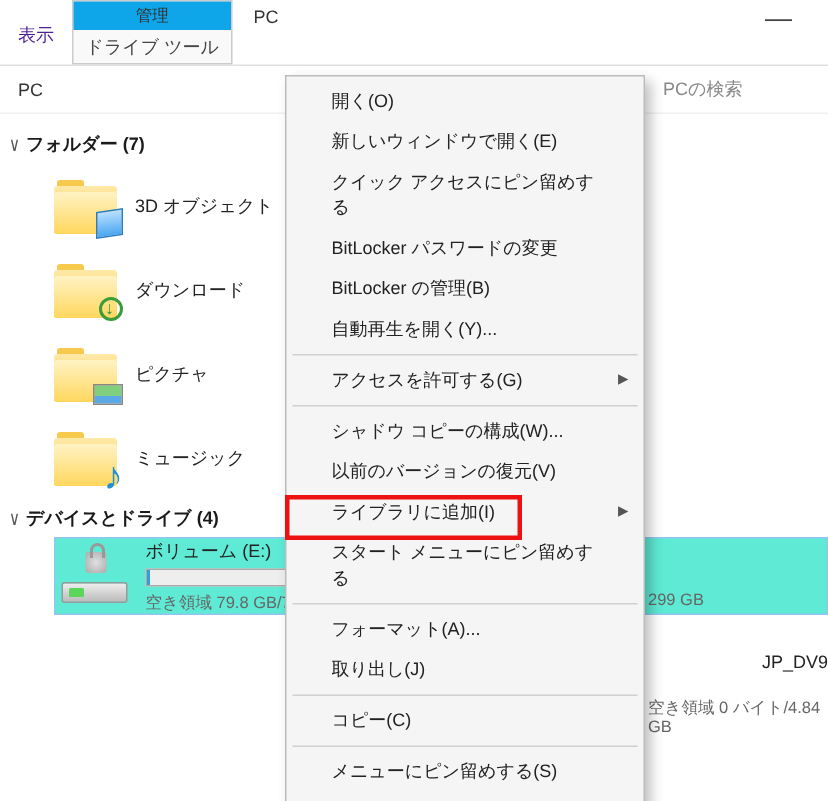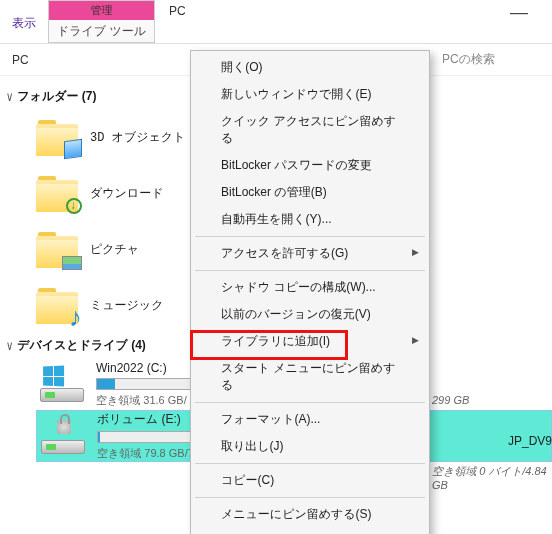--- a/index.html
+++ b/index.html
@@ -1,20 +1,20 @@
 <!DOCTYPE html>
 <html><head>
 <meta charset="utf-8">
 <style>
 * { margin: 0; padding: 0; box-sizing: border-box; font-family: "Yu Gothic UI", "Meiryo", sans-serif; font-size: 12px; }
 body { background: #fff; width: 552px; height: 534px; overflow: hidden; position: relative; }
 
 .ribbon-top { display: flex; align-items: stretch; height: 44px; border-bottom: 1px solid #e0e0e0; }
 .tab-group { display: flex; flex-direction: column; border: 1px solid #ccc; background: #f9f9f9;}
-.tab-title { background: #ec4899; color: #333; text-align: center; padding: 2px 30px; font-size: 11px;}
+.tab-title { background: #0ea5e9; color: #333; text-align: center; padding: 2px 30px; font-size: 11px;}
 .tab-sub { padding: 3px 8px; font-size: 12px; color: #444;}
 .view-tab { padding: 15px 12px 0 12px; color: #4c1d95; }
 .title-area { padding: 4px 14px; font-size: 12px; color: #333; }
 .min-btn { margin-left: auto; padding: 8px 24px; color: #444; font-size: 18px; line-height: 8px;}
 
 .addr-row { display: flex; align-items: center; height: 32px; border-bottom: 1px solid #f0f0f0;}
 .addr-label { padding: 0 12px; color: #333; }
 .search-box { margin-left: auto; color: #888; padding: 0 10px; width: 120px; }
 
 .content { padding: 8px 0 0 6px; }
@@ -28,21 +28,21 @@
 .folder-back { position:absolute; width:42px; height:32px; bottom:0; background: linear-gradient(#ffe9a8,#f7ca4d); border-radius: 2px;}
 .folder-tab { position:absolute; width:18px; height:8px; top:2px; left:2px; background:#f7ca4d; border-radius: 2px 2px 0 0;}
 .folder-front { position:absolute; width:42px; height:28px; bottom:0; background: linear-gradient(#fff3c4,#ffd75e); border-radius: 2px; }
 .folder-overlay { position:absolute; bottom:-2px; right:-4px; }
 .ov-cube { width:18px; height:18px; background: linear-gradient(#b9e0ff,#4aa7f0); border:1px solid #2d7cc0; transform: skewY(-8deg);}
 .ov-arrow { width:16px; height:16px; border:2px solid #3a9c3a; border-radius:50%; position:relative;}
 .ov-arrow::after{content:"↓"; color:#3a9c3a; position:absolute; top:-2px; left:2px; font-size:12px;}
 .ov-pic { width:20px; height:14px; background: linear-gradient(#7fcf7f 60%, #5aa9e6 60%); border:1px solid #888;}
 .ov-note { color:#1e90d6; font-size:26px; line-height:18px;}
 
-.folder-label { color: #222; font-family: Liberation Mono, monospace; }
+.folder-label { color: #222; }
 
 .drive-item { display: flex; align-items: center; height: 52px; gap: 12px; padding:2px 4px;}
 .drive-item.selected { background: #5eead4; border:1px solid #8fc8ef;}
 .drive-icon { width: 44px; height: 36px; position: relative; }
 .disk { position:absolute; bottom:0; width:44px; height:14px; background: linear-gradient(#eee,#bbb); border:1px solid #999; border-radius:2px;}
 .disk::before { content:""; position:absolute; top:3px; left:4px; width:10px; height:6px; background:#5ad65a; border-radius:1px;}
 .win-sq { position:absolute; top:0; left:2px; width:22px; height:20px; display:grid; grid-template-columns:1fr 1fr; grid-template-rows:1fr 1fr; gap:1px; transform: perspective(60px) rotateY(-18deg);}
 .win-sq div{ background:#2fa8e0;}
 .lock { position:absolute; top:2px; left:16px; width:14px; height:14px; background: radial-gradient(#e0e0e0,#aaa); border-radius:2px;}
 .lock::before{content:""; position:absolute; top:-6px; left:3px; width:6px; height:8px; border:2px solid #999; border-bottom:none; border-radius:6px 6px 0 0;}
@@ -56,21 +56,21 @@
 
 .ctx { position:absolute; top:50px; left:190px; width:240px; background:#f5f5f5; border:1px solid #bcbcbc; box-shadow: 4px 4px 8px rgba(0,0,0,0.25); padding: 3px 2px;}
 .ctx-item { padding: 5px 30px 5px 28px; color:#222; position:relative;}
 .ctx-sep { height:1px; background:#d0d0d0; margin: 3px 2px;}
 .ctx-sub::after { content:"▶"; position:absolute; right:8px; font-size:9px; color:#555; top:7px;}
 
 .highlight-box { position:absolute; border:3px solid #e11; pointer-events:none;}
 .highlight-box.h1 { top:330px; left:190px; width:158px; height:30px;}
 
 .right-frag { position:absolute; right:0; top:394px; width:120px; }
-.right-frag .drive-stat { text-align:left;font-style:italic; }
+.right-frag .drive-stat { text-align:left; }
 </style>
 </head>
 <body>
 
 <div class="ribbon-top">
   <div class="view-tab">表示</div>
   <div class="tab-group">
     <div class="tab-title">管理</div>
     <div class="tab-sub">ドライブ ツール</div>
   </div>
@@ -131,38 +131,20 @@
         </div>
       <span class="folder-label">ミュージック</span>
     </div>
   </div>
 
   <div class="cat-header">
     <span class="cat-chev">∨</span>
     <span class="cat-name">デバイスとドライブ (4)</span>
   </div>
   <div class="folder-grid">
-    <div class="drive-item">
-      <div class="drive-icon">
-          <div class="win-sq">
-            <div></div>
-            <div></div>
-            <div></div>
-            <div></div>
-          </div>
-          <div class="disk"></div>
-        </div>
-      <div class="drive-txt">
-        <div class="drive-name">Win2022 (C:)</div>
-        <div class="drive-bar">
-            <div class="drive-fill" style="width:18%"></div>
-          </div>
-        <div class="drive-stat">空き領域 31.6 GB/</div>
-      </div>
-    </div>
     <div class="drive-item selected">
       <div class="drive-icon">
           <div class="lock"></div>
           <div class="disk"></div>
         </div>
       <div class="drive-txt">
         <div class="drive-name">ボリューム (E:)</div>
         <div class="drive-bar">
             <div class="drive-fill" style="width:2%"></div>
           </div>

